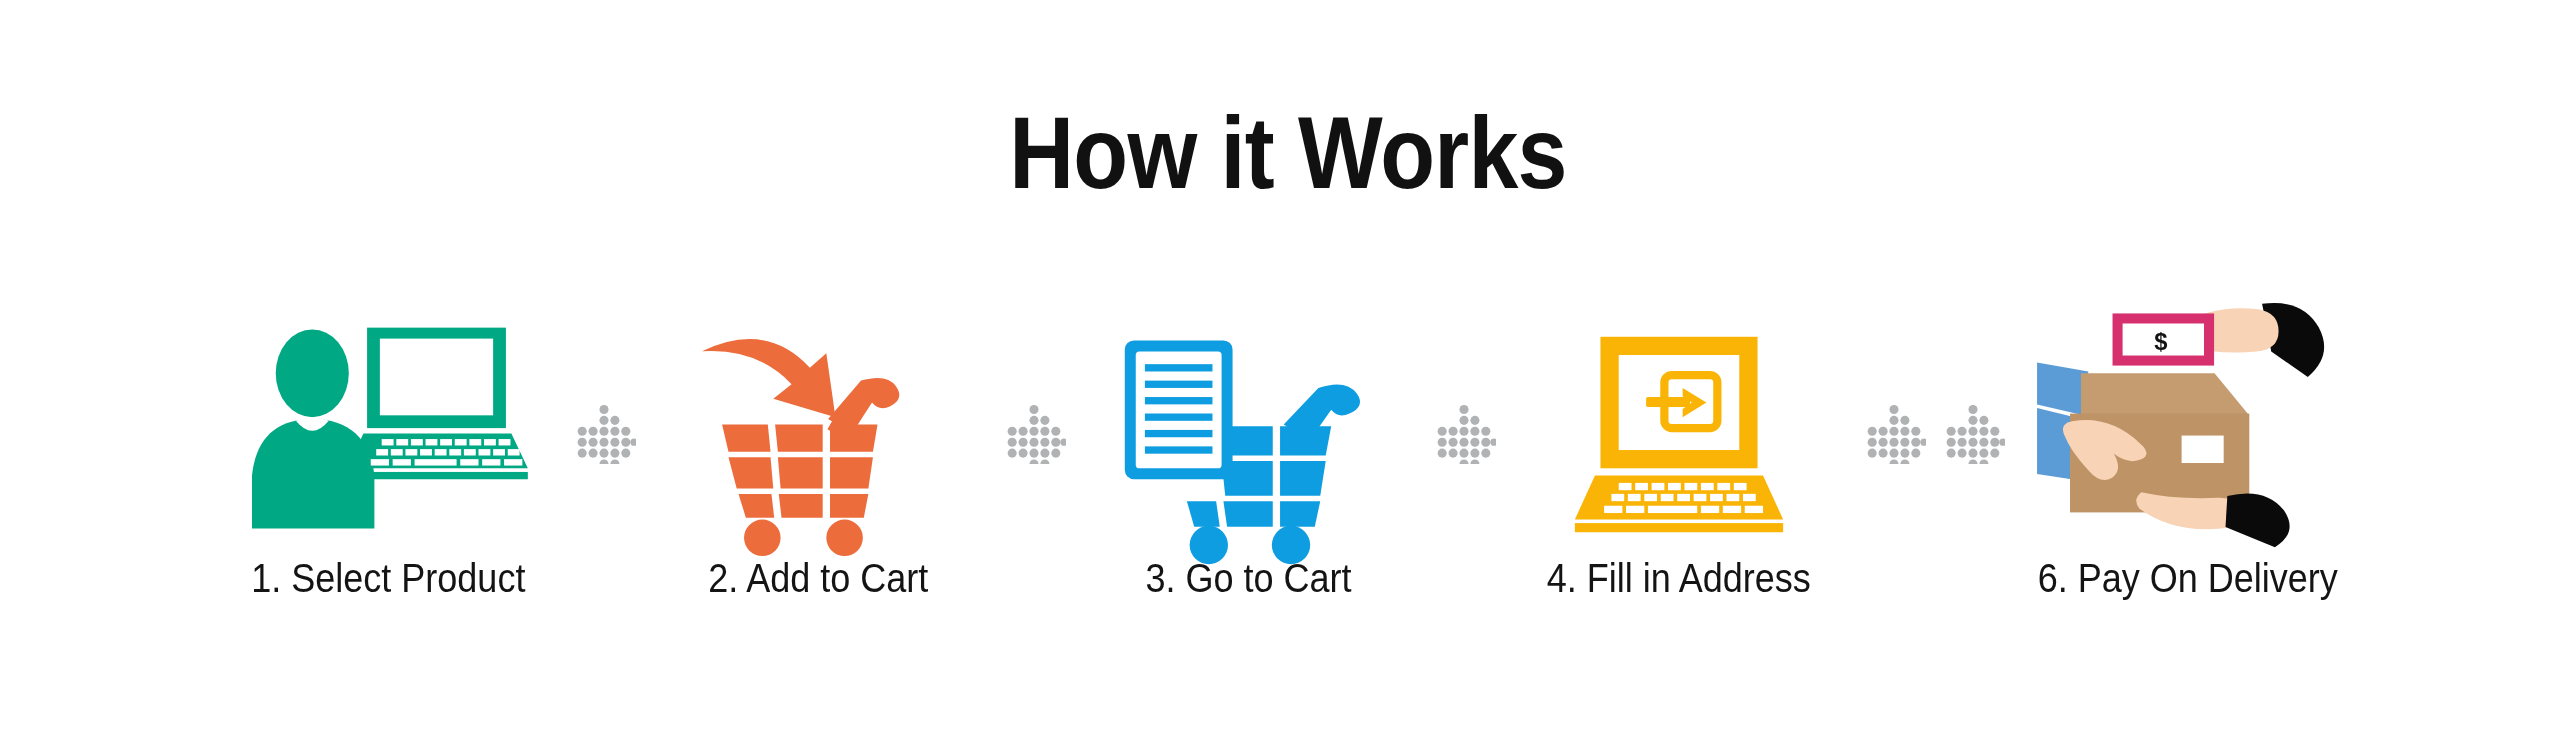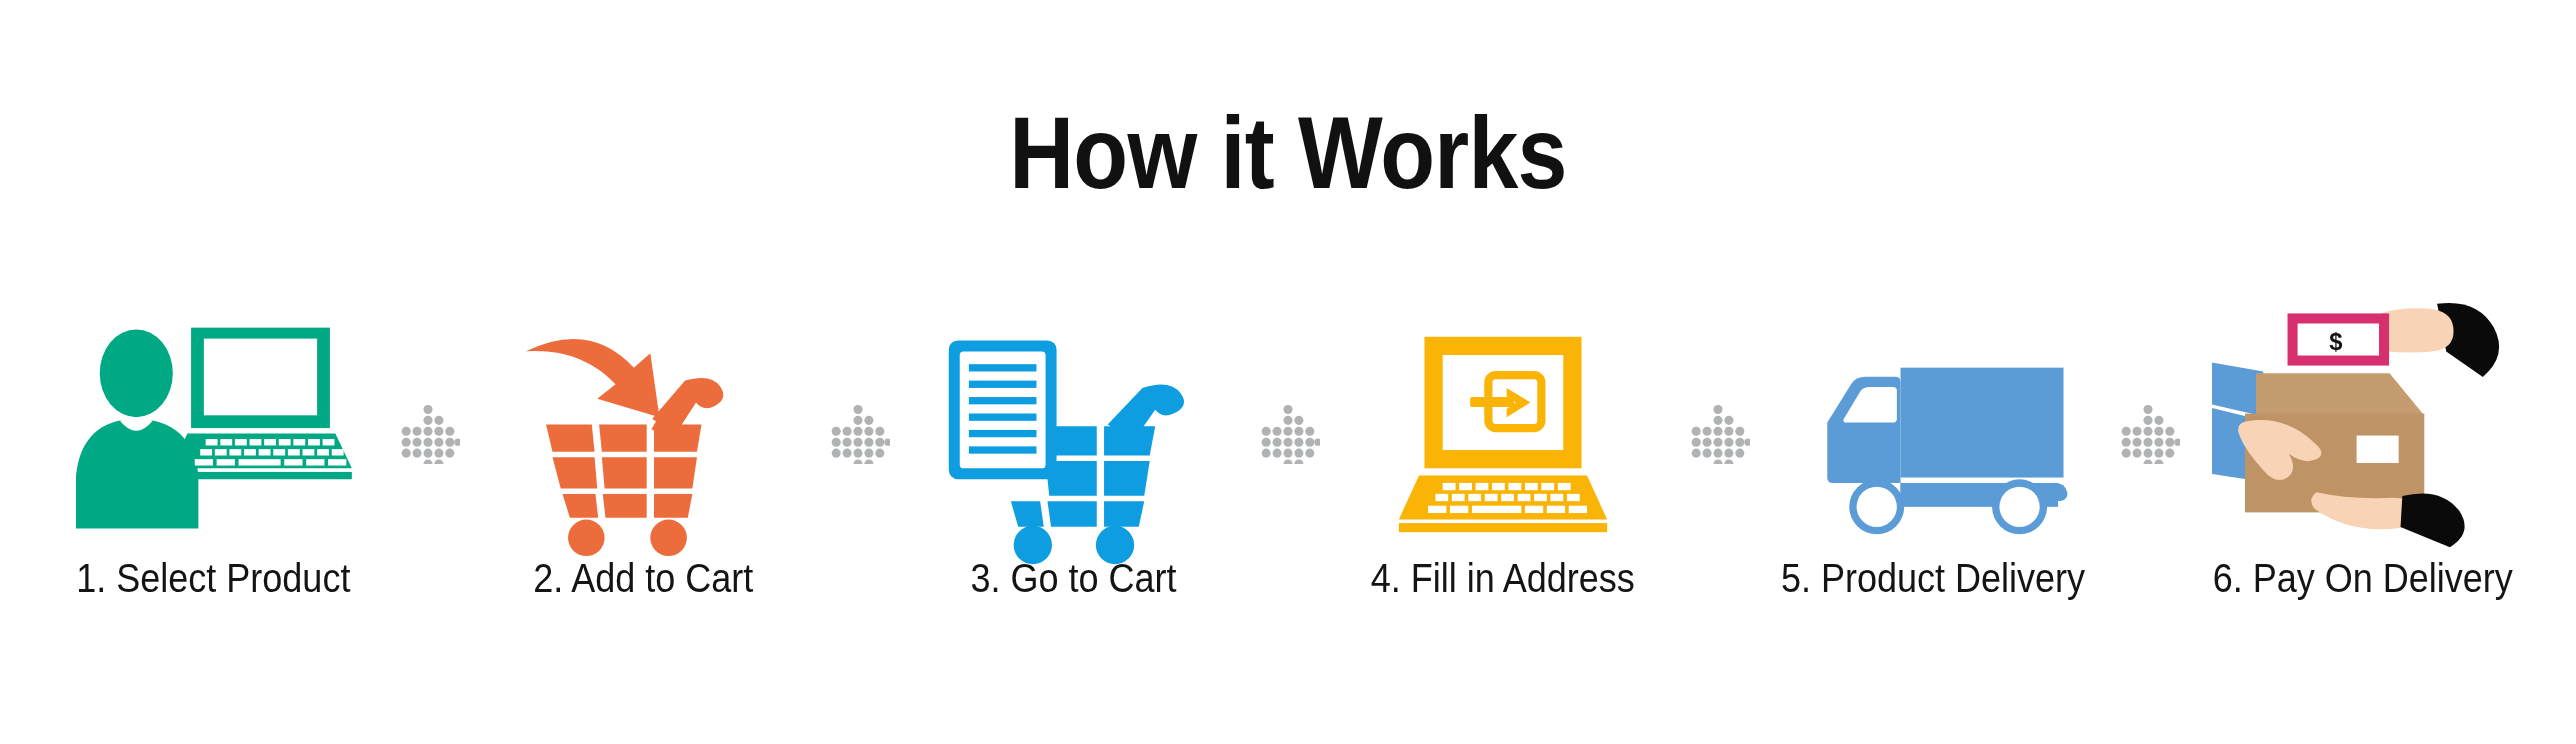--- a/index.html
+++ b/index.html
@@ -389,43 +389,20 @@
             <circle cx="35" cy="54" r="5"></circle>
             <circle cx="47" cy="54" r="5"></circle>
             <circle cx="59" cy="54" r="5"></circle>
           <circle cx="35" cy="66" r="5"></circle>
             <circle cx="47" cy="66" r="5"></circle>
           <circle cx="35" cy="78" r="5"></circle>
         </g>
       </svg>
     </div>
 
-    <div class="step">
-      <div class="icon-box">
-        <svg width="293" height="229" viewBox="0 0 320 250" aria-hidden="true">
-          <g fill="#5B9BD6">
-
-            <rect x="124" y="52" width="178" height="120"></rect>
-
-            <path d="M44 112 l26 -42 q5 -8 16 -8 h32 q6 0 6 6 v110 h-74 q-6 0 -6 -6 z"></path>
-
-            <path d="M62 108 l18 -30 q3 -5 10 -5 h26 q4 0 4 4 v31 q0 4 -5 4 h-49 q-6 0 -4 -4 z" fill="#FFFFFF"></path>
-
-            <path d="M124 178 h168 q12 0 14 10 q2 10 -12 10 h-170 z"></path>
-            <rect x="124" y="178" width="172" height="26"></rect>
-
-            <circle cx="98" cy="204" r="30" fill="#5B9BD6"></circle>
-            <circle cx="98" cy="204" r="22" fill="#FFFFFF"></circle>
-            <circle cx="254" cy="204" r="30" fill="#5B9BD6"></circle>
-            <circle cx="254" cy="204" r="22" fill="#FFFFFF"></circle>
-          </g>
-        </svg>
-      </div>
-      <div class="step-label">5. Product Delivery</div>
-    </div>
 
     <div class="sep">
       <svg class="dots" width="64" height="60" viewBox="0 0 70 66" aria-hidden="true">
         <g fill="#B0B2B4">
           <circle cx="35" cy="6" r="5"></circle>
           <circle cx="35" cy="18" r="5"></circle>
             <circle cx="47" cy="18" r="5"></circle>
           <circle cx="11" cy="30" r="5"></circle>
             <circle cx="23" cy="30" r="5"></circle>
             <circle cx="35" cy="30" r="5"></circle>

